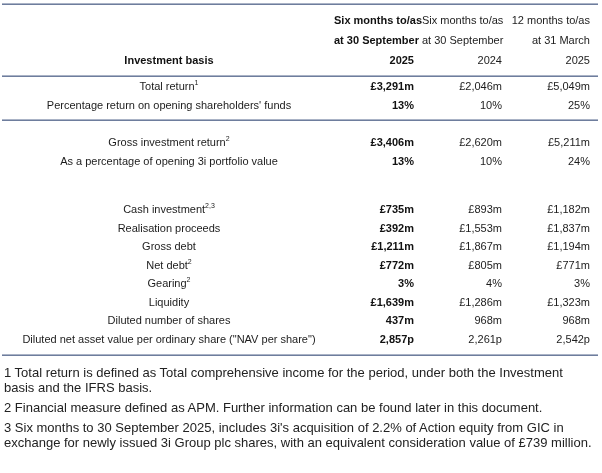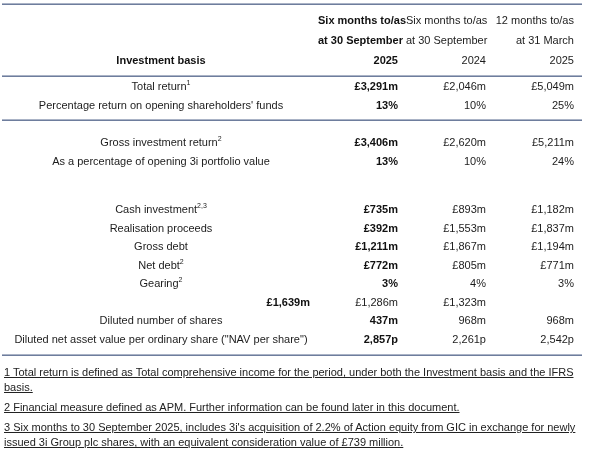--- a/index.html
+++ b/index.html
@@ -2,42 +2,42 @@
 <html><head>
 <meta charset="utf-8">
 <style>
   * { margin: 0; padding: 0; box-sizing: border-box; }
   html, body { background: #ffffff; }
   body {
     width: 602px; height: 473px; overflow: hidden;
     font-family: "Liberation Sans", "DejaVu Sans", sans-serif;
     color: #1c1c1c;
   }
-  .table-wrap { margin: 3px 20px 0 2px; }
+  .table-wrap { margin: 3px 4px 0 2px; }
   .rule { height: 2px; background: #6e7d9d; border-top: 1px solid #aab3c6; }
   .grid-row {
     display: grid;
     grid-template-columns: 1fr 88px 88px 88px;
     align-items: center;
   }
   .hdr { padding: 5px 0 5px 0; }
   .hdr .grid-row { height: 20px; }
   .cell { font-size: 11px; white-space: nowrap; }
   .cell.label { padding-left: 2px; text-align: center; }
   .cell.val { text-align: right; padding-right: 8px; }
   .b { font-weight: bold; color: #111; }
   .section { padding: 0; }
   .section .grid-row { height: 18.5px; }
   .sec-1 { padding-bottom: 5px; }
   .sec-2 { margin-top: 12px; }
   .sec-3 { margin-top: 30px; padding-bottom: 6px; }
   sup { font-size: 7px; vertical-align: super; line-height: 0; }
   .footnotes { margin-top: 9px; padding-left: 2px; padding-right: 2px; }
   .footnote {
-    font-size: 11px; line-height: 15px; margin-bottom: 5px; color: #222; text-decoration: underline;
+    font-size: 13px; line-height: 15px; margin-bottom: 5px; color: #222;
   }
 </style>
 </head>
 <body>
 
 <div class="table-wrap">
 
   <div class="rule"></div>
 
   <div class="hdr">
@@ -119,20 +119,21 @@
         <div class="cell val">£805m</div>
         <div class="cell val">£771m</div>
       </div>
       <div class="grid-row">
         <div class="cell label">Gearing<sup>2</sup></div>
         <div class="cell val b">3%</div>
         <div class="cell val">4%</div>
         <div class="cell val">3%</div>
       </div>
       <div class="grid-row">
+        <div class="cell label">Liquidity</div>
         <div class="cell val b">£1,639m</div>
         <div class="cell val">£1,286m</div>
         <div class="cell val">£1,323m</div>
       </div>
       <div class="grid-row">
         <div class="cell label">Diluted number of shares</div>
         <div class="cell val b">437m</div>
         <div class="cell val">968m</div>
         <div class="cell val">968m</div>
       </div>

